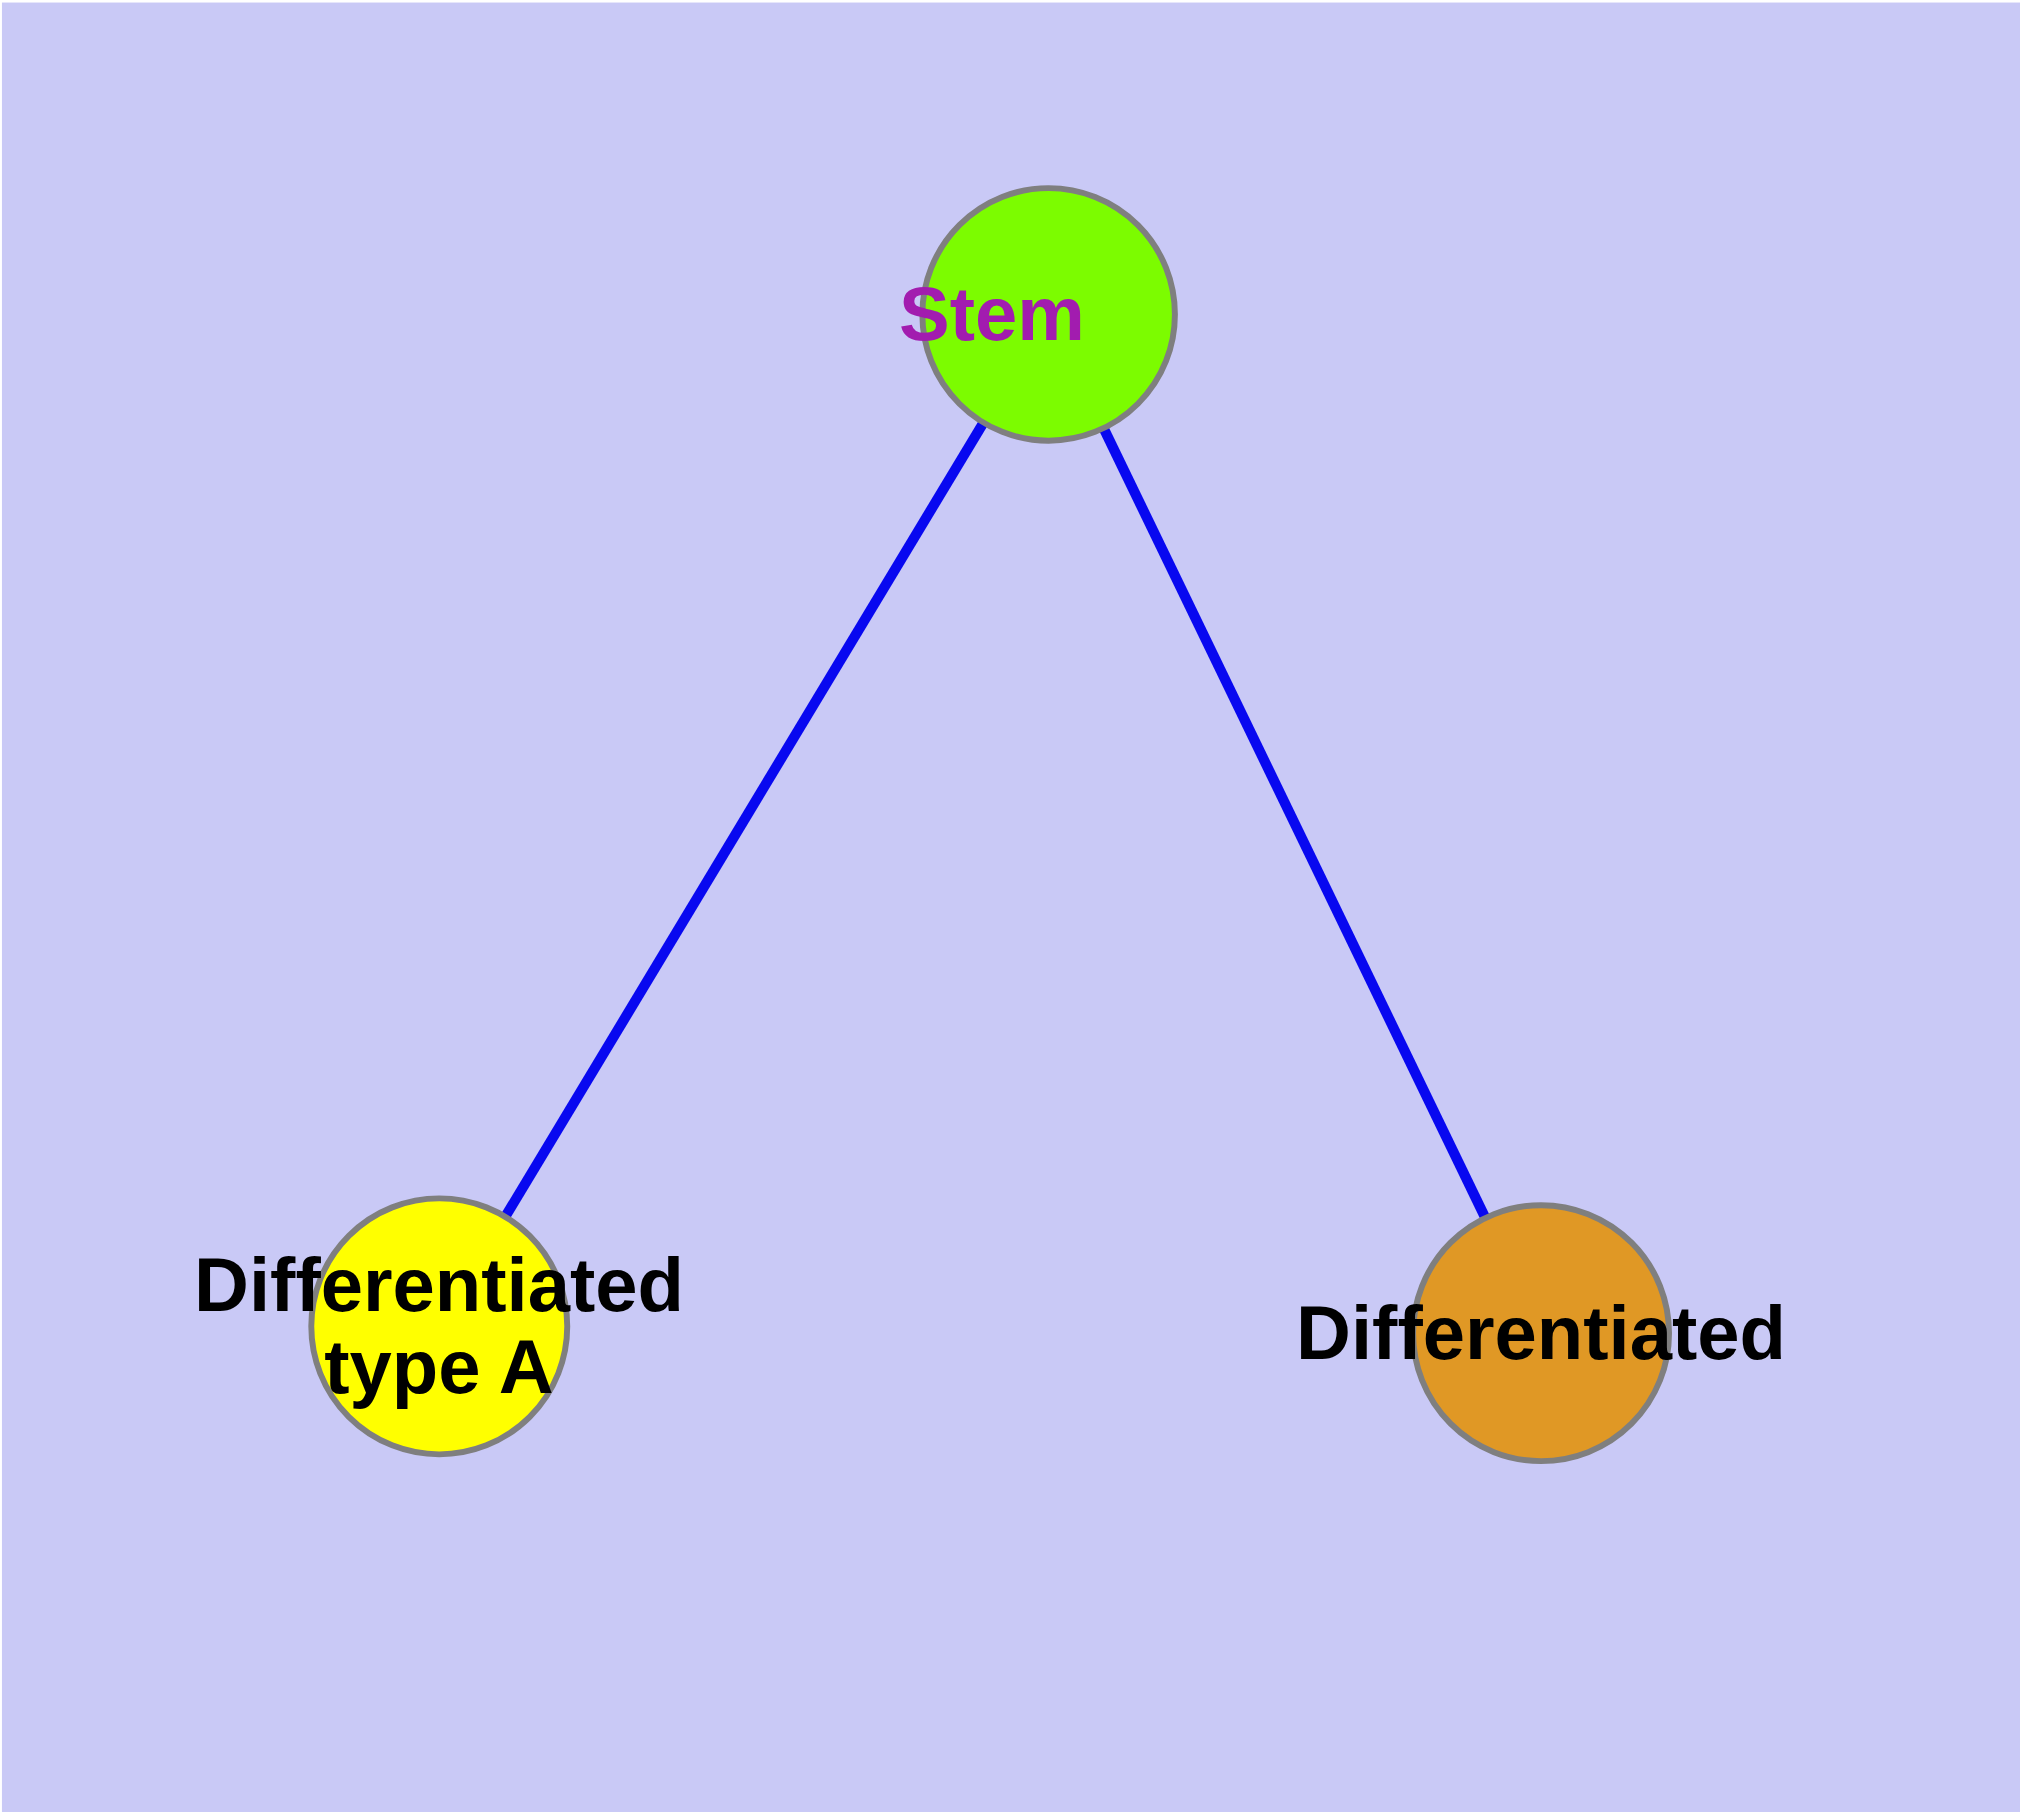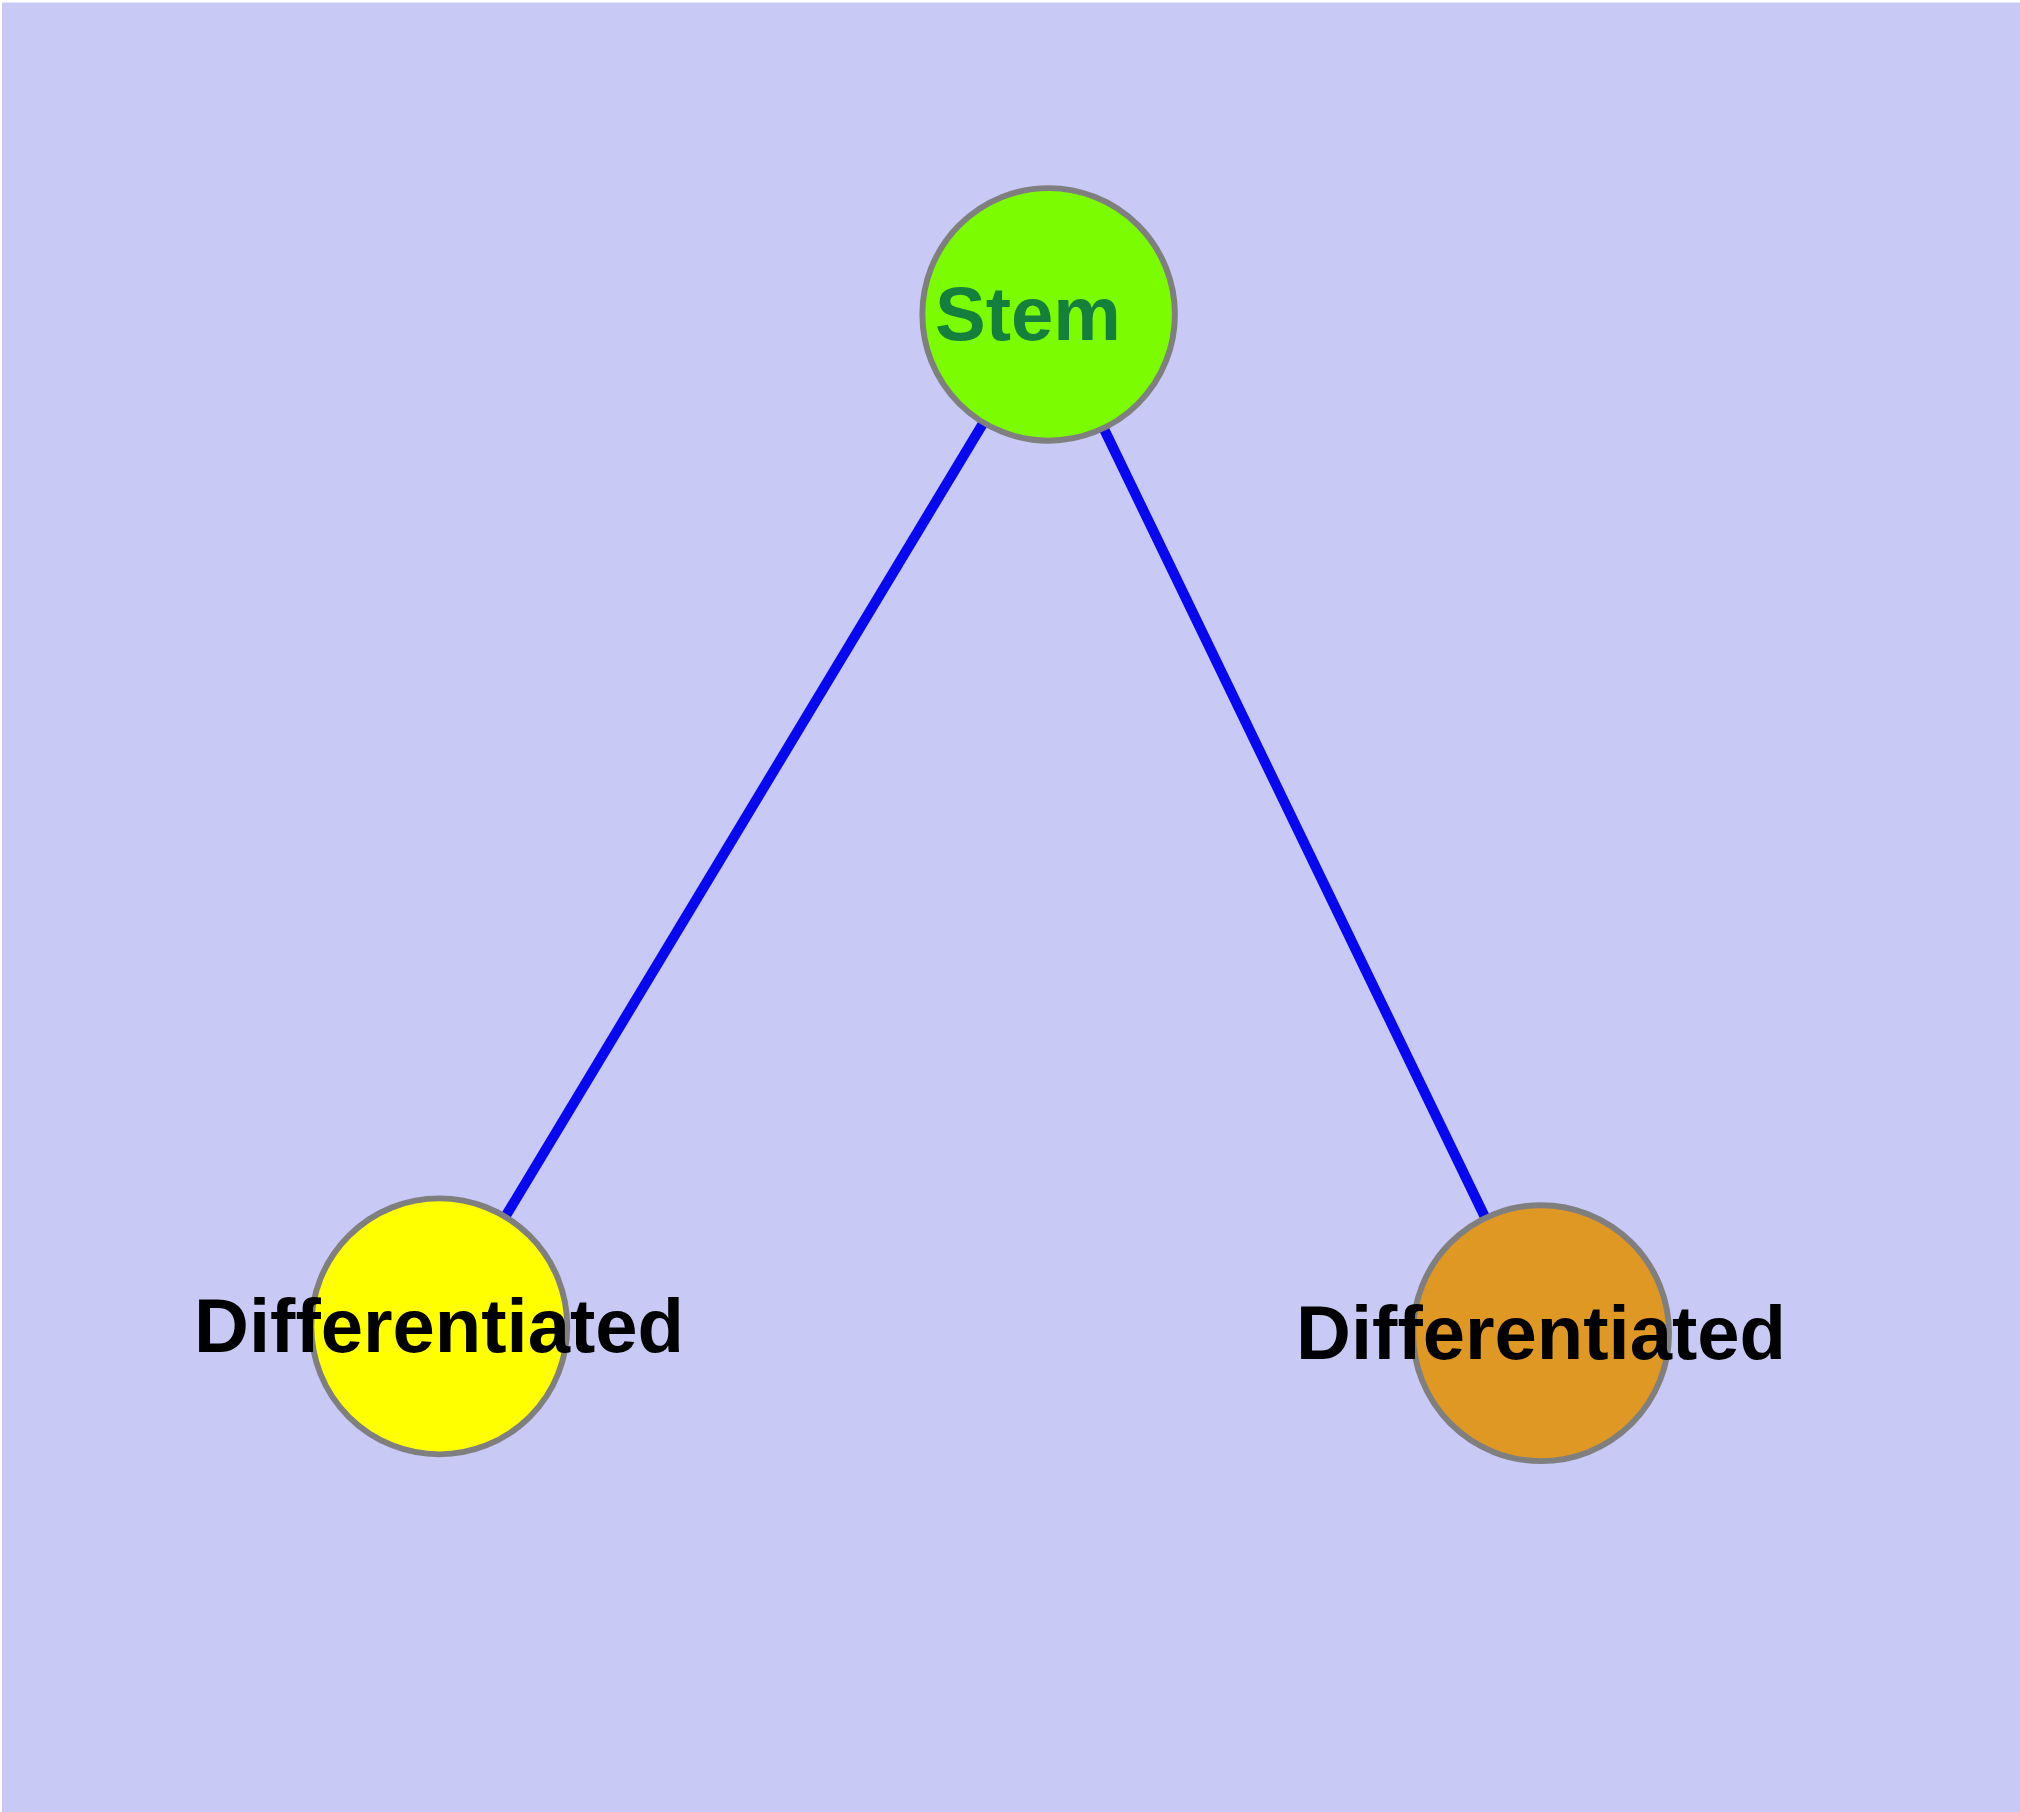--- a/index.html
+++ b/index.html
@@ -45,24 +45,25 @@
     <line x1="1237" y1="371" x2="1818" y2="1573" stroke="#0808F0" stroke-width="12"></line>
   </g>
 
   <g>
     <circle cx="1237" cy="371" r="149" fill="#7CFC00" stroke="#7F7F7F" stroke-width="7"></circle>
     <circle cx="518" cy="1565" r="151" fill="#FFFF00" stroke="#7F7F7F" stroke-width="7"></circle>
     <circle cx="1818" cy="1573" r="151" fill="#E09825" stroke="#7F7F7F" stroke-width="7"></circle>
   </g>
 </svg>
 
-<div class="node-label" style="left: 1028px; top: 314px; color: #15803d;">
+<div class="node-label" style="left: 992px; top: 314px; color: #a21caf;">
   <span class="label-line">Stem</span>
 </div>
 
 <div class="node-label" style="left: 439px; top: 1326px; color: rgb(0, 0, 0);">
   <span class="label-line">Differentiated</span>
+  <span class="label-line">type A</span>
 </div>
 
 <div class="node-label" style="left: 1541px; top: 1333px; color: rgb(0, 0, 0);">
   <span class="label-line">Differentiated</span>
 </div>
 
 
 </body></html>

